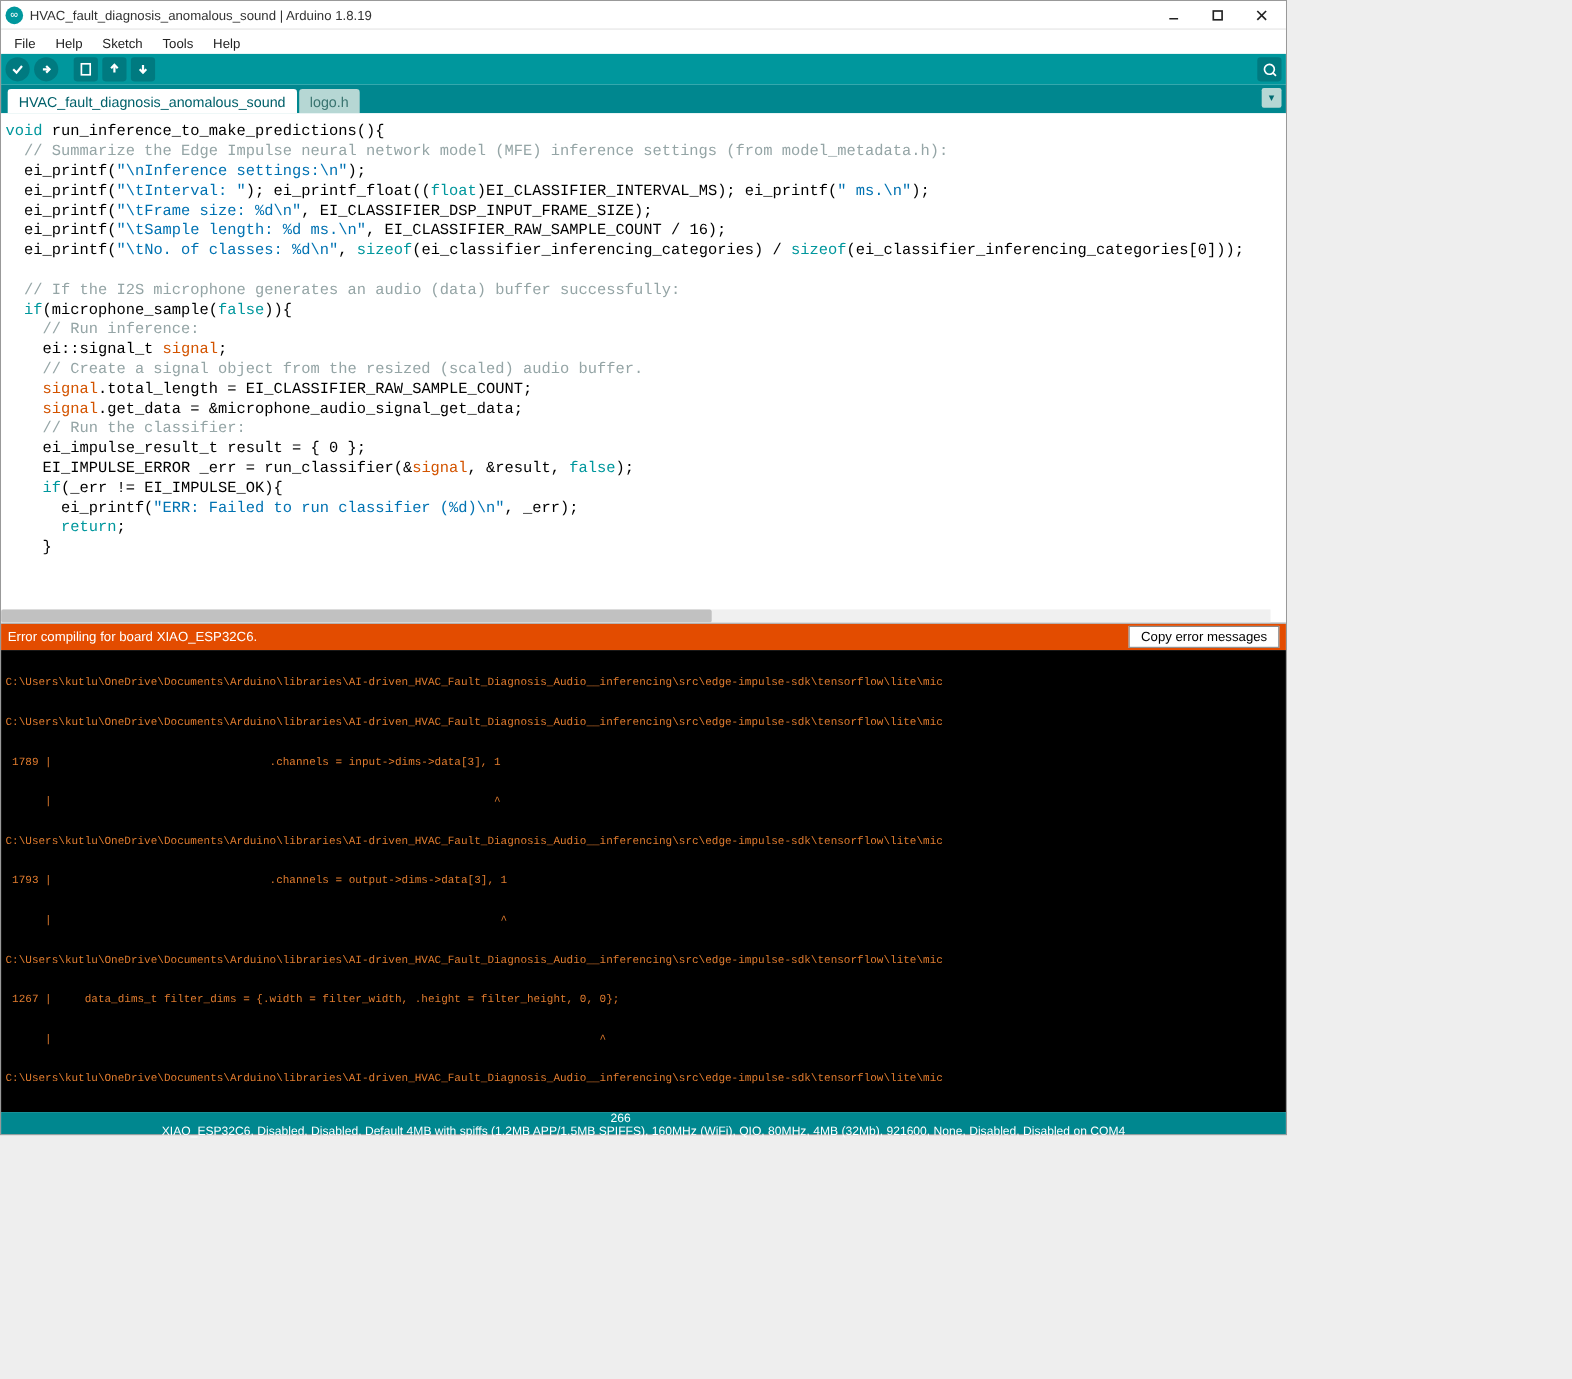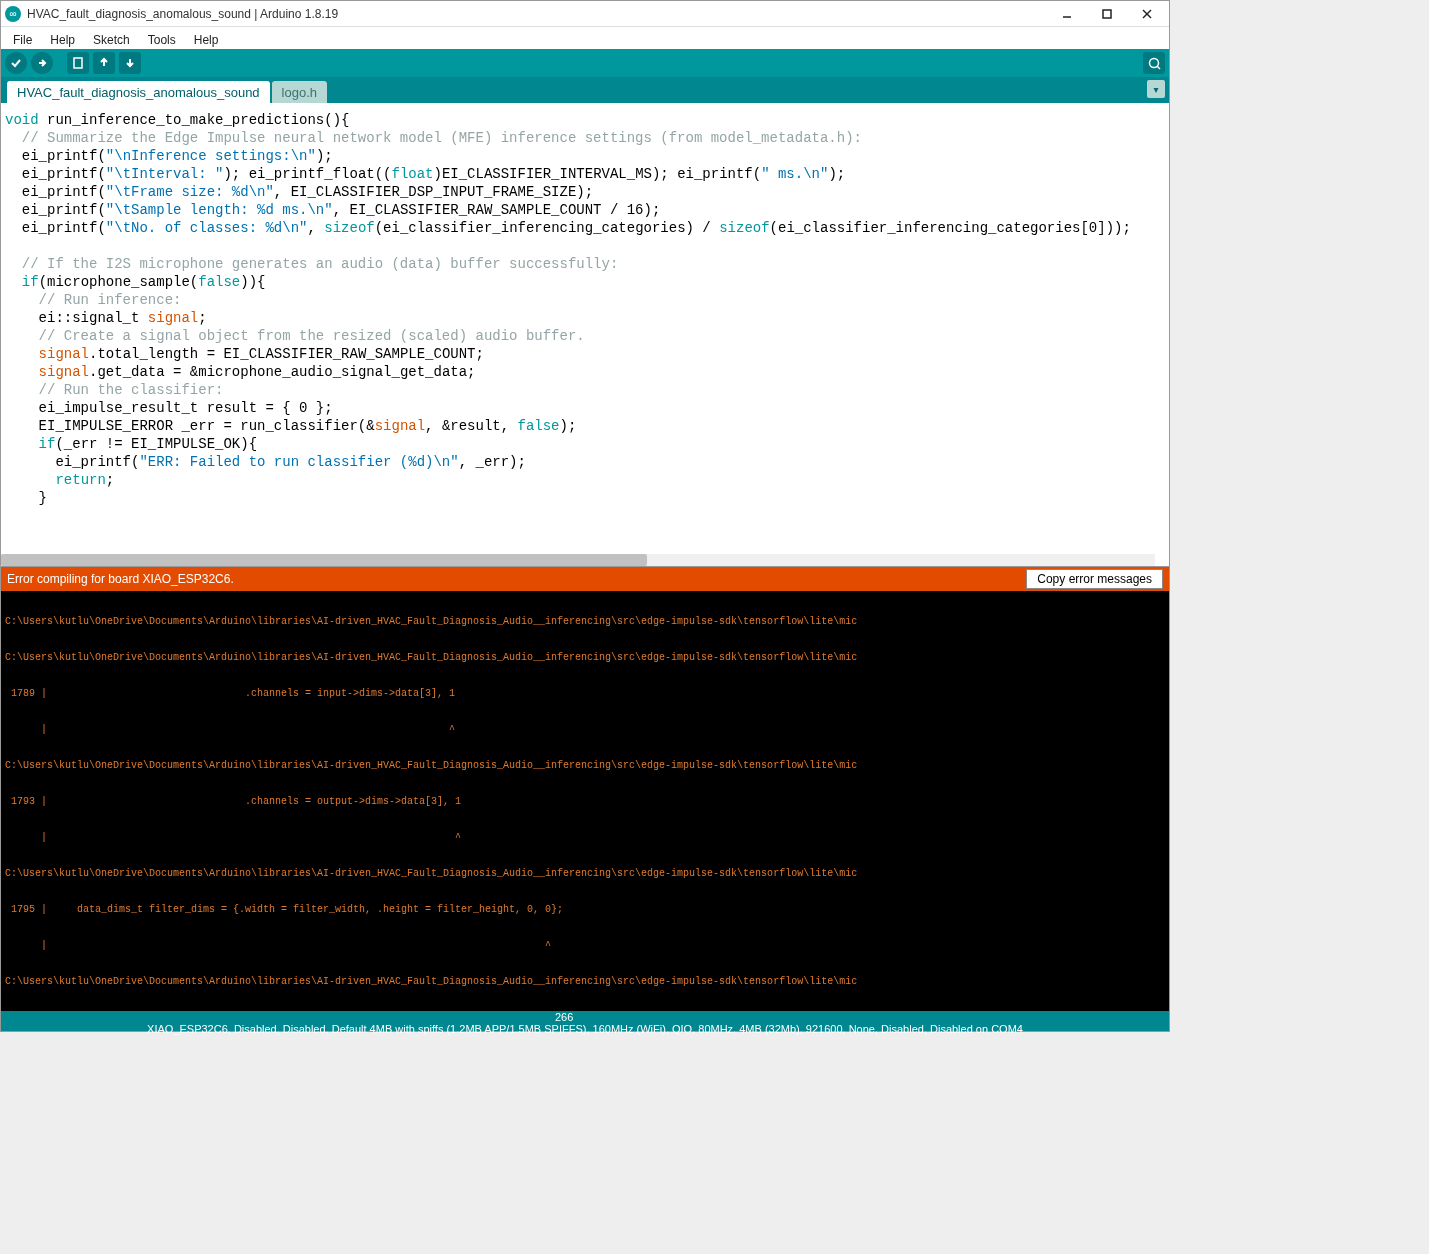--- a/index.html
+++ b/index.html
@@ -158,21 +158,21 @@
 
   <div class="console">
 <div class="cline">C:\Users\kutlu\OneDrive\Documents\Arduino\libraries\AI-driven_HVAC_Fault_Diagnosis_Audio__inferencing\src\edge-impulse-sdk\tensorflow\lite\mic</div>
 <div class="cline">C:\Users\kutlu\OneDrive\Documents\Arduino\libraries\AI-driven_HVAC_Fault_Diagnosis_Audio__inferencing\src\edge-impulse-sdk\tensorflow\lite\mic</div>
 <div class="cline"> 1789 |                                 .channels = input-&gt;dims-&gt;data[3], 1</div>
 <div class="cline">      |                                                                   ^</div>
 <div class="cline">C:\Users\kutlu\OneDrive\Documents\Arduino\libraries\AI-driven_HVAC_Fault_Diagnosis_Audio__inferencing\src\edge-impulse-sdk\tensorflow\lite\mic</div>
 <div class="cline"> 1793 |                                 .channels = output-&gt;dims-&gt;data[3], 1</div>
 <div class="cline">      |                                                                    ^</div>
 <div class="cline">C:\Users\kutlu\OneDrive\Documents\Arduino\libraries\AI-driven_HVAC_Fault_Diagnosis_Audio__inferencing\src\edge-impulse-sdk\tensorflow\lite\mic</div>
-<div class="cline"> 1795 |     data_dims_t filter_dims = {.width = filter_width, .height = filter_height, 0, 0};</div>
+<div class="cline"> 1267 |     data_dims_t filter_dims = {.width = filter_width, .height = filter_height, 0, 0};</div>
 <div class="cline">      |                                                                                   ^</div>
 <div class="cline">C:\Users\kutlu\OneDrive\Documents\Arduino\libraries\AI-driven_HVAC_Fault_Diagnosis_Audio__inferencing\src\edge-impulse-sdk\tensorflow\lite\mic</div>
 <div class="cline">C:\Users\kutlu\OneDrive\Documents\Arduino\libraries\AI-driven_HVAC_Fault_Diagnosis_Audio__inferencing\src\edge-impulse-sdk\tensorflow\lite\mic</div>
 
 
 
 
 
 
 

